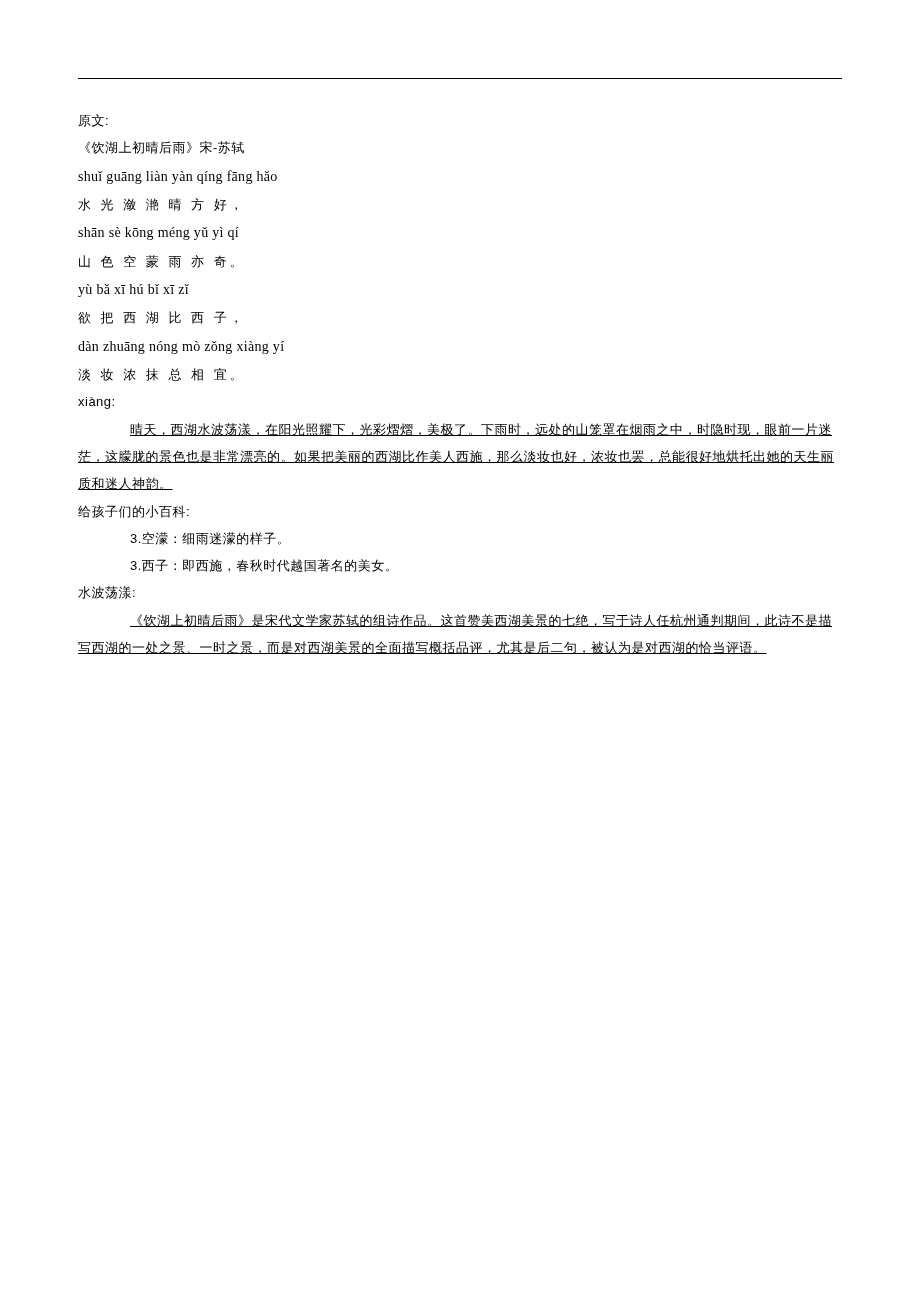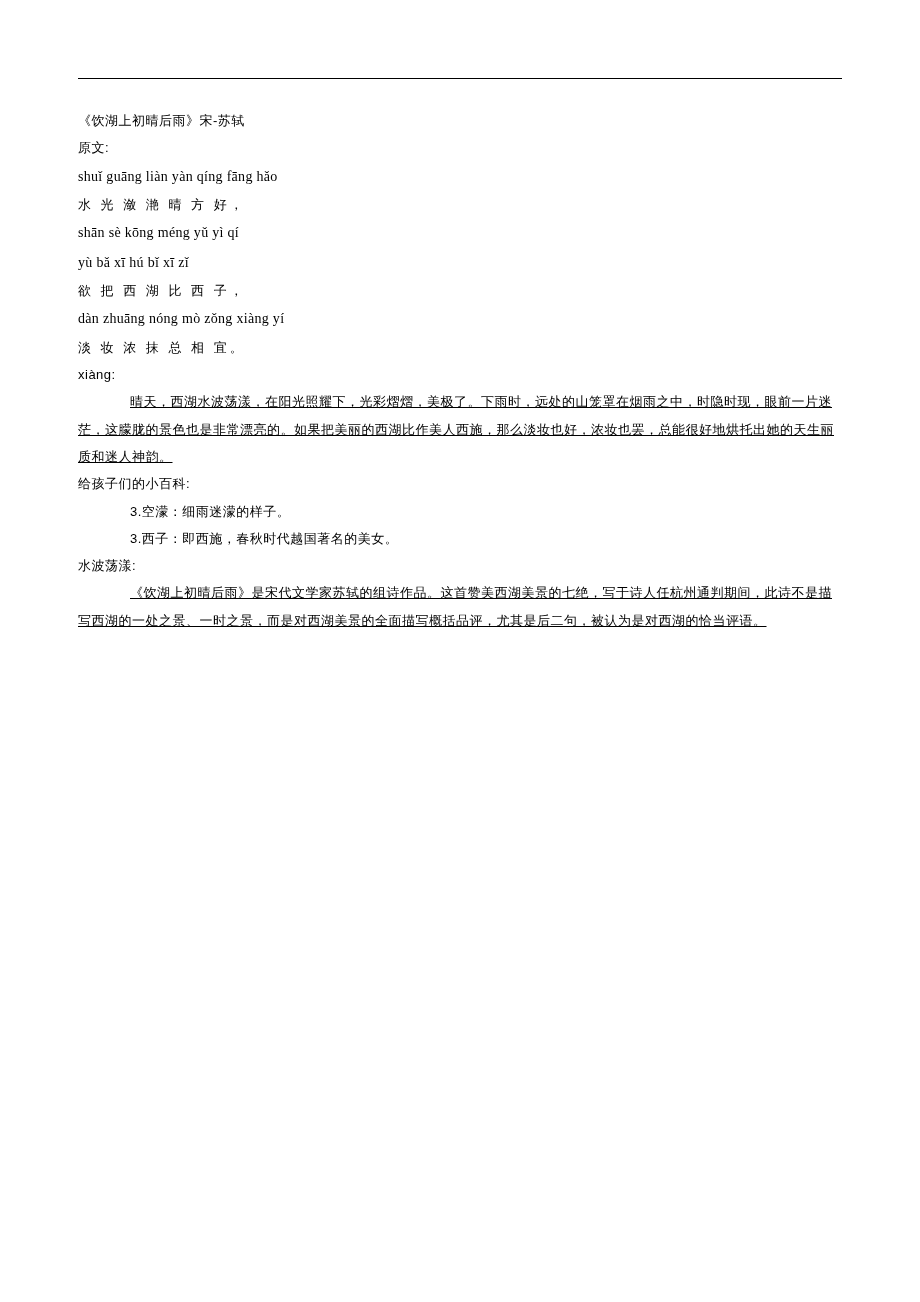--- a/index.html
+++ b/index.html
@@ -53,27 +53,28 @@
       padding-left: 4em;
       letter-spacing: 0.5px;
     }
   </style>
 </head>
 <body>
 
 <div class="page">
   <hr class="hr-line">
 
+  <div class="line">原文:</div>
   <div class="line">《饮湖上初晴后雨》宋-苏轼</div>
-  <div class="line">原文:</div>
 
   <div class="pinyin">shuǐ guāng liàn yàn qíng fāng hǎo</div>
   <div class="line spaced">水 光 潋 滟 晴 方 好，</div>
 
   <div class="pinyin">shān sè kōng méng yǔ yì qí</div>
+  <div class="line spaced">山 色 空 蒙 雨 亦 奇。</div>
 
   <div class="pinyin">yù bǎ xī hú bǐ xī zǐ</div>
   <div class="line spaced">欲 把 西 湖 比 西 子，</div>
 
   <div class="pinyin">dàn zhuāng nóng mò zǒng xiàng yí</div>
   <div class="line spaced">淡 妆 浓 抹 总 相 宜。</div>
 
   <div class="line">xiàng:</div>
   <div class="para">晴天，西湖水波荡漾，在阳光照耀下，光彩熠熠，美极了。下雨时，远处的山笼罩在烟雨之中，时隐时现，眼前一片迷茫，这朦胧的景色也是非常漂亮的。如果把美丽的西湖比作美人西施，那么淡妆也好，浓妆也罢，总能很好地烘托出她的天生丽质和迷人神韵。</div>
 

